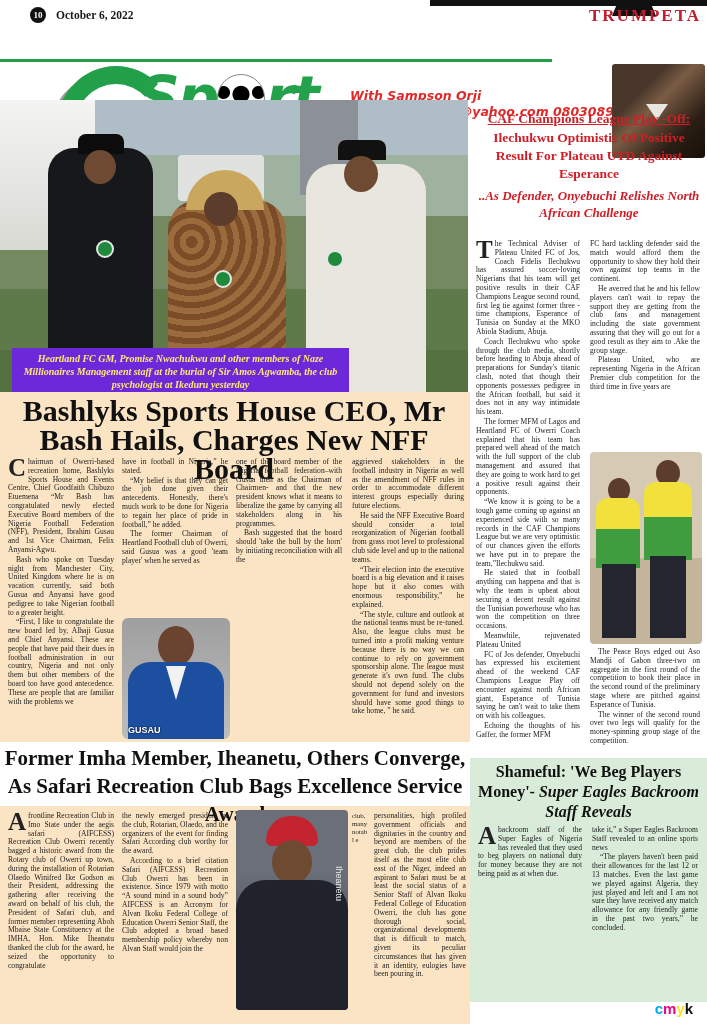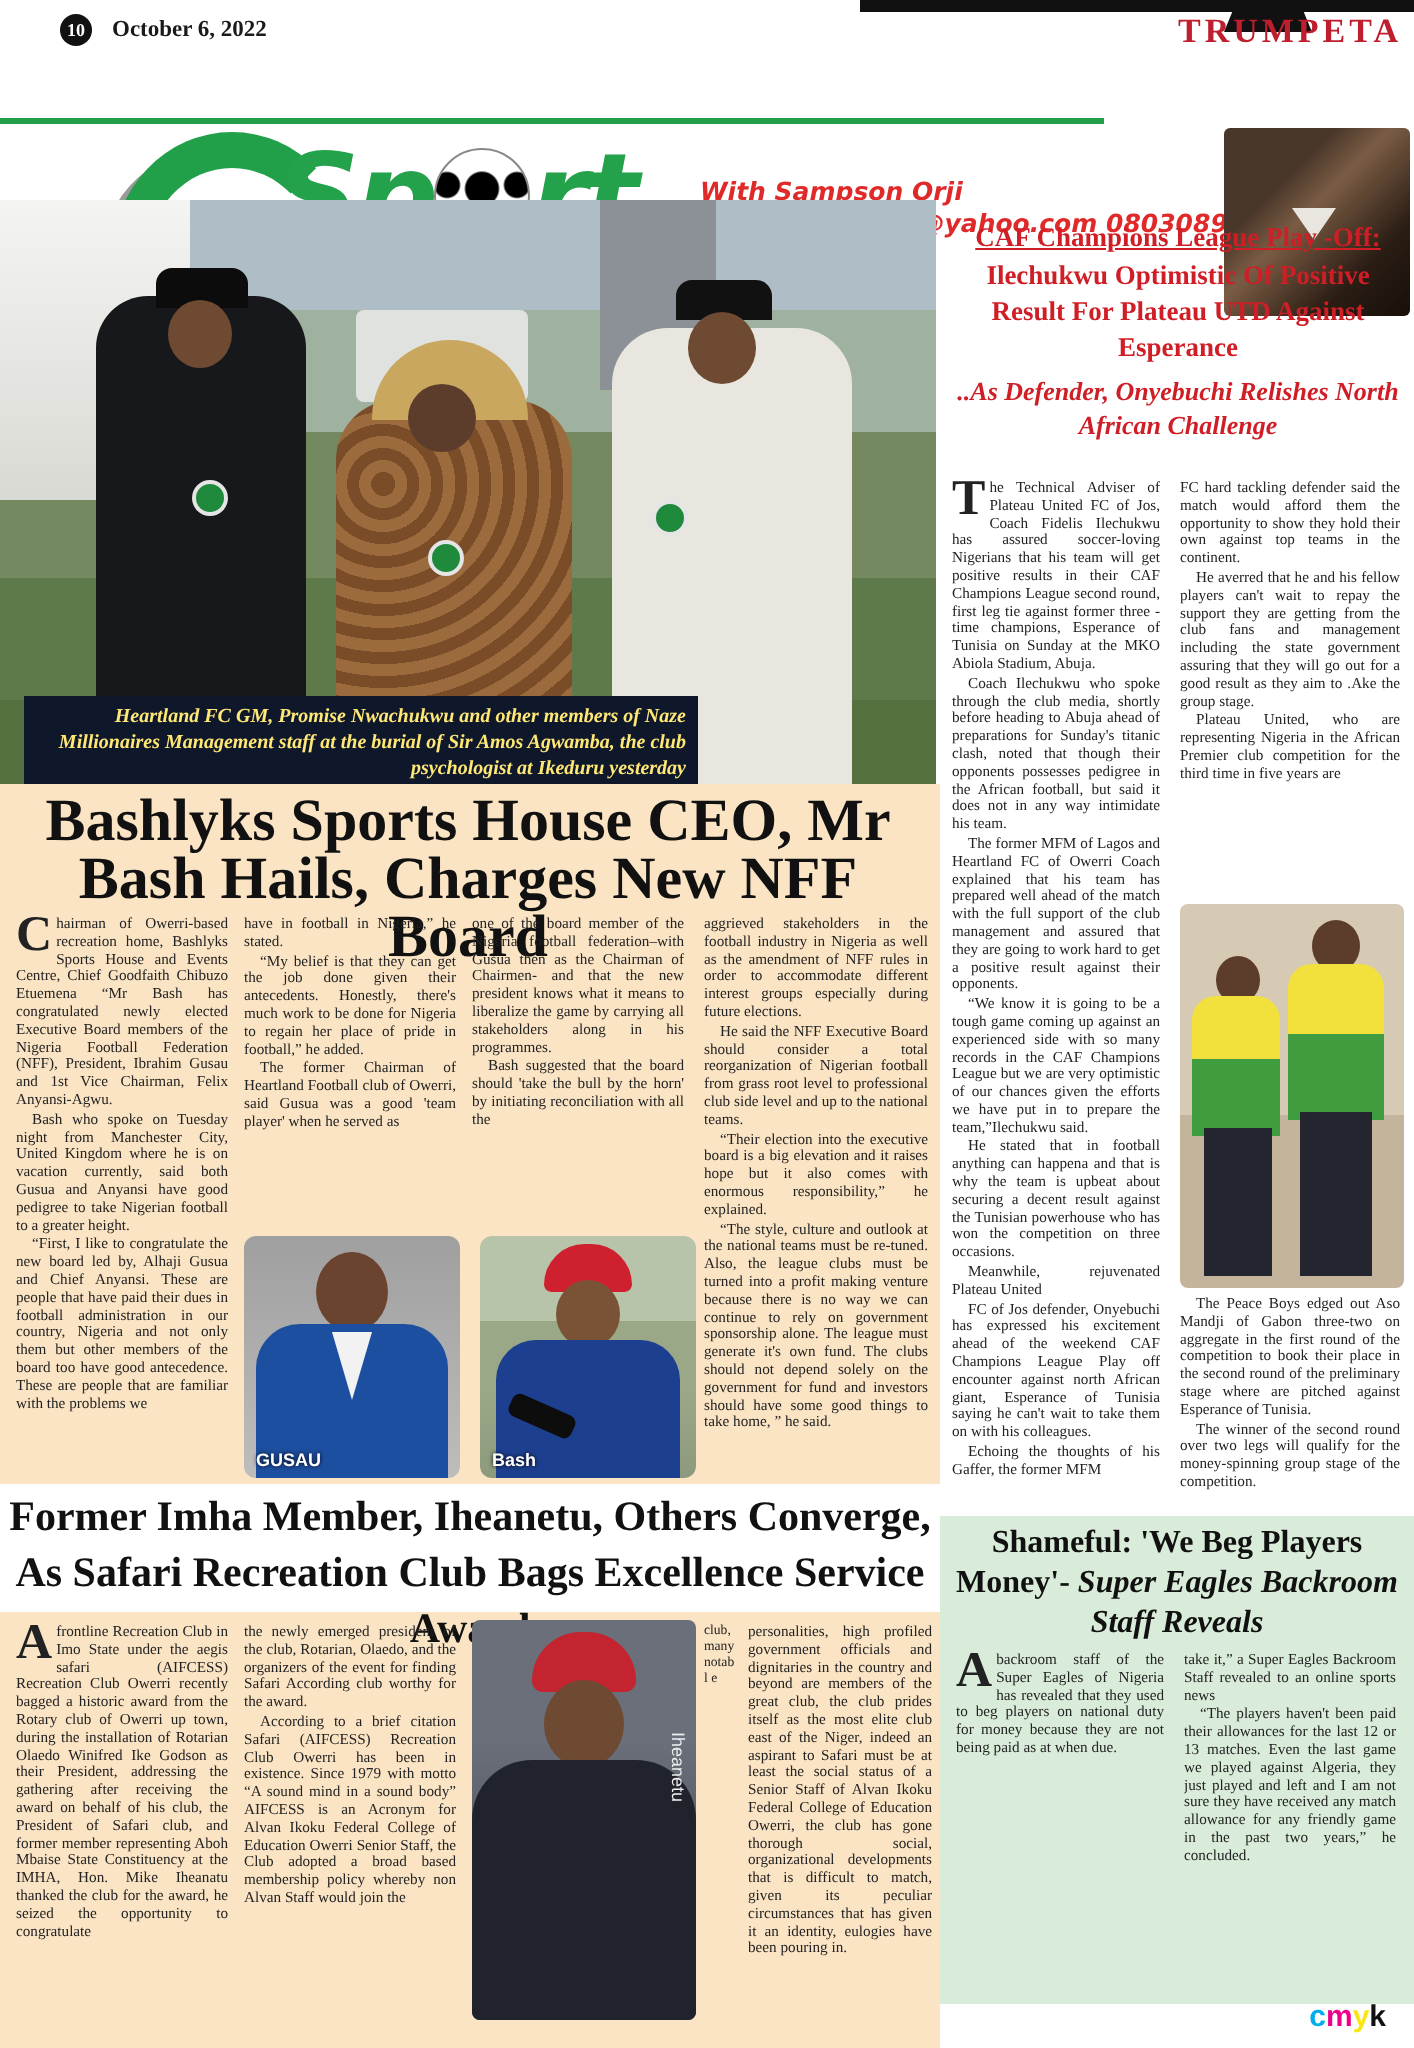--- a/index.html
+++ b/index.html
@@ -51,22 +51,22 @@
   #leadphoto .cap1{position:absolute;left:78px;top:34px;width:46px;height:20px;background:#0c0c0c;border-radius:8px 8px 0 0;}
   #leadphoto .face1{position:absolute;left:84px;top:50px;width:32px;height:34px;background:#6e4a33;border-radius:50%;}
   #leadphoto .fig2{position:absolute;left:168px;top:100px;width:118px;height:210px;border-radius:30px 30px 0 0;
     background:repeating-radial-gradient(circle at 20% 20%,#7a4c28 0 6px,#9c6b3d 6px 12px);}
   #leadphoto .scarf2{position:absolute;left:186px;top:70px;width:78px;height:40px;background:#caa75f;border-radius:40px 40px 0 0;}
   #leadphoto .face2{position:absolute;left:204px;top:92px;width:34px;height:34px;background:#5c3d2b;border-radius:50%;}
   #leadphoto .fig3{position:absolute;left:306px;top:64px;width:120px;height:245px;background:#e8e6df;border-radius:28px 28px 0 0;}
   #leadphoto .cap3{position:absolute;left:338px;top:40px;width:48px;height:20px;background:#111;border-radius:8px 8px 0 0;}
   #leadphoto .face3{position:absolute;left:344px;top:56px;width:34px;height:36px;background:#6e4a33;border-radius:50%;}
   #leadphoto .badge{position:absolute;width:14px;height:14px;border-radius:50%;background:#1f8a3c;border:2px solid #e5e5e5;}
-  #caption{left:12px;top:348px;width:325px;background:#0f172a;color:#ffe876;
-    font-style:italic;font-weight:bold;font-size:10px;line-height:13px;text-align:right;padding:4px 6px;}
+  #caption{left:12px;top:348px;width:325px;background:#6d28d9;color:#ffe876;
+    font-style:italic;font-weight:bold;font-size:10px;line-height:13px;text-align:center;padding:4px 6px;}
   
   #peachA{left:0;top:392px;width:470px;height:350px;background:#fbe4c4;}
   #peachB{left:0;top:806px;width:470px;height:218px;background:#fbe4c4;}
   #headline-nff{left:2px;top:396px;width:464px;text-align:center;font-weight:bold;
     font-size:30px;line-height:29px;color:#111;}
   .col{position:absolute;font-size:7.6px;line-height:8.8px;text-align:justify;overflow:hidden;color:#222;}
   .col p{margin:0 0 1px 0;}
   .col p.ind{text-indent:8px;}
   .dc::first-letter{float:left;font-size:25px;line-height:20px;font-weight:bold;padding-right:2px;}
   
@@ -199,27 +199,20 @@
     <p class="ind">He said the NFF Executive Board should consider a total reorganization of Nigerian football from grass root level to professional club side level and up to the national teams.</p>
     <p class="ind">“Their election into the executive board is a big elevation and it raises hope but it also comes with enormous responsibility,” he explained.</p>
     <p class="ind">“The style, culture and outlook at the national teams must be re-tuned. Also, the league clubs must be turned into a profit making venture because there is no way we can continue to rely on government sponsorship alone. The league must generate it's own fund. The clubs should not depend solely on the government for fund and investors should have some good things to take home, ” he said.</p>
   </div>
   <div class="mugshot" id="mug-gusau">
     <div class="head"></div>
     <div class="body"></div>
     <div class="shirt"></div>
     <div class="muglabel">GUSAU</div>
   </div>
-  <div class="mugshot" id="mug-bash">
-    <div class="cap"></div>
-    <div class="head"></div>
-    <div class="body"></div>
-    <div class="mic"></div>
-    <div class="muglabel">Bash</div>
-  </div>
 
   <div class="abs" id="headline-safari">Former Imha Member, Iheanetu, Others Converge, As Safari Recreation Club Bags Excellence Service Award</div>
   <div class="col" id="saf1">
     <p class="dc">A frontline Recreation Club in Imo State under the aegis safari (AIFCESS) Recreation Club Owerri recently bagged a historic award from the Rotary club of Owerri up town, during the installation of Rotarian Olaedo Winifred Ike Godson as their President, addressing the gathering after receiving the award on behalf of his club, the President of Safari club, and former member representing Aboh Mbaise State Constituency at the IMHA, Hon. Mike Iheanatu thanked the club for the award, he seized the opportunity to congratulate</p>
   </div>
   <div class="col" id="saf2">
     <p>the newly emerged president of the club, Rotarian, Olaedo, and the organizers of the event for finding Safari According club worthy for the award.</p>
     <p class="ind">According to a brief citation Safari (AIFCESS) Recreation Club Owerri has been in existence. Since 1979 with motto “A sound mind in a sound body” AIFCESS is an Acronym for Alvan Ikoku Federal College of Education Owerri Senior Staff, the Club adopted a broad based membership policy whereby non Alvan Staff would join the</p>
   </div>
   <div id="mug-ihe">

